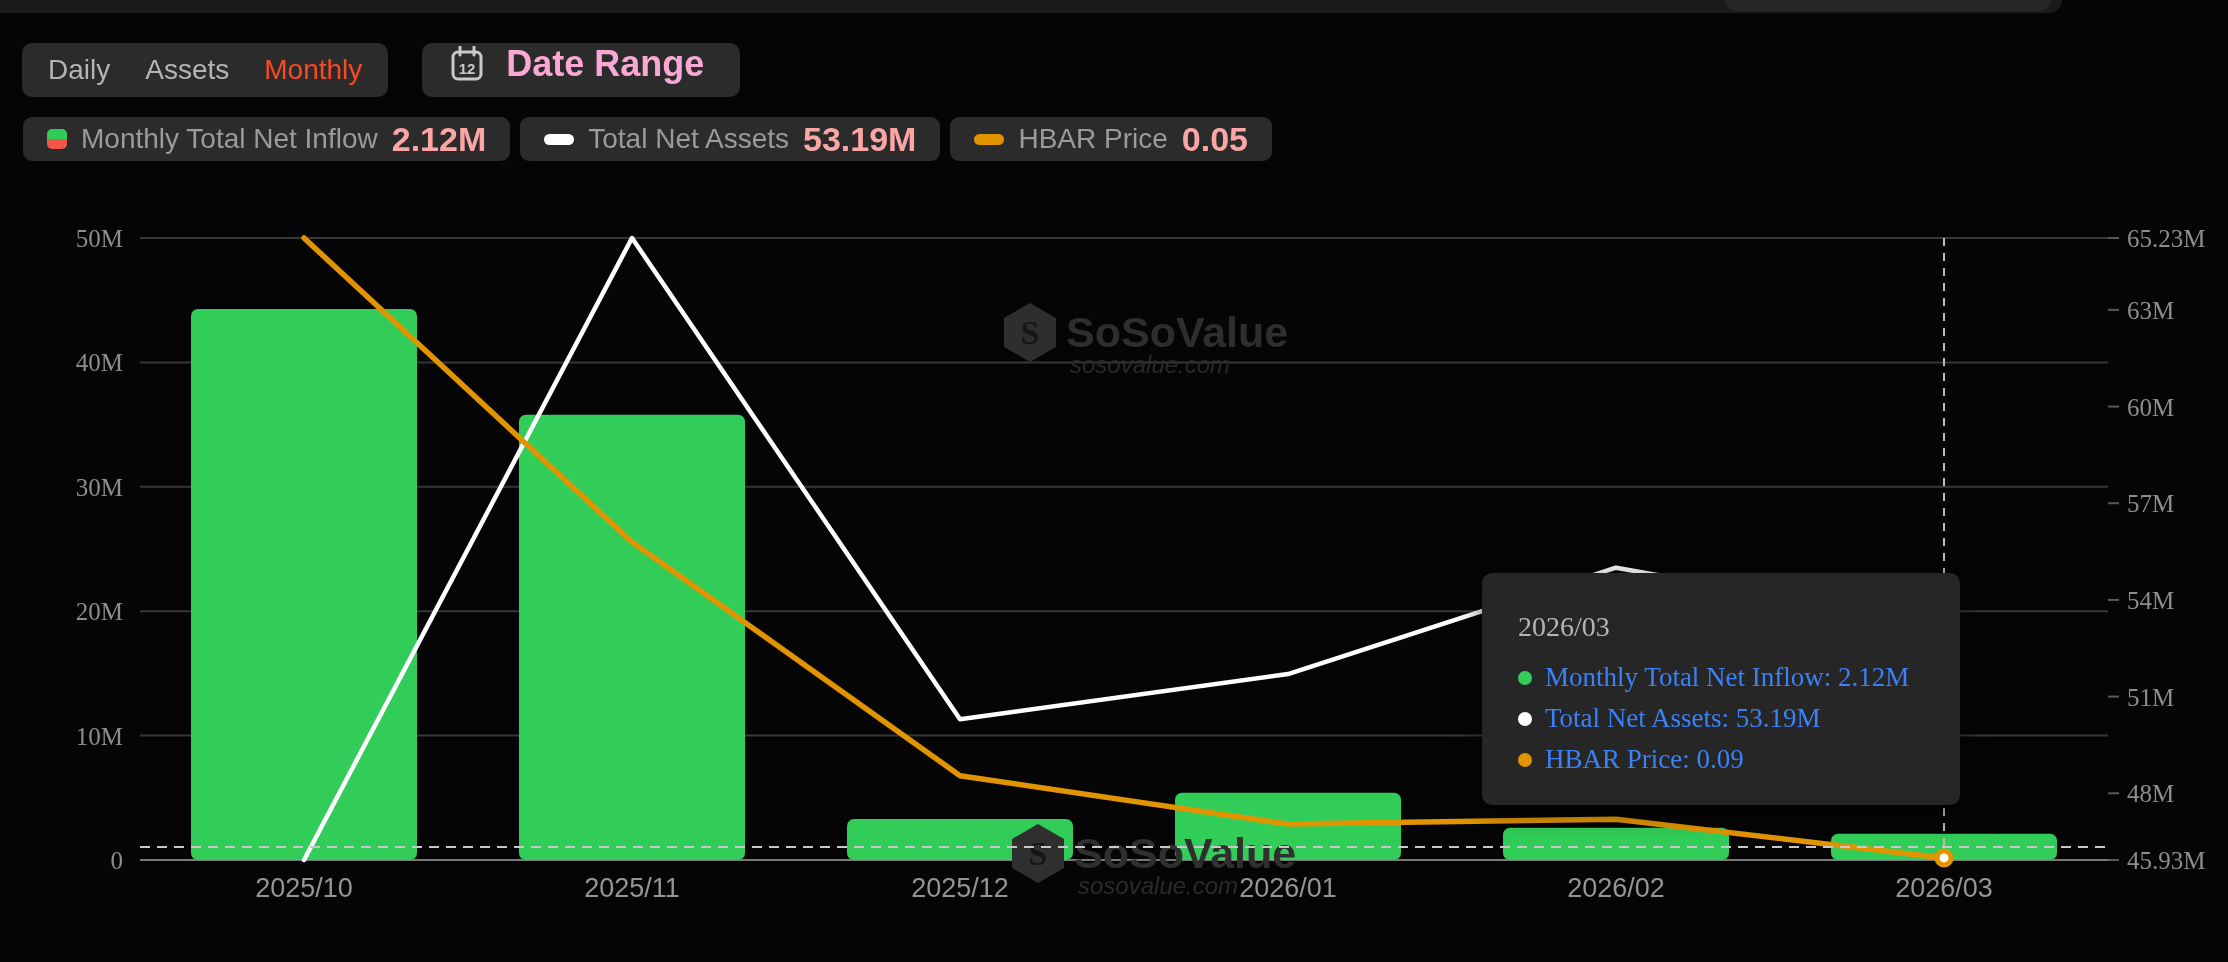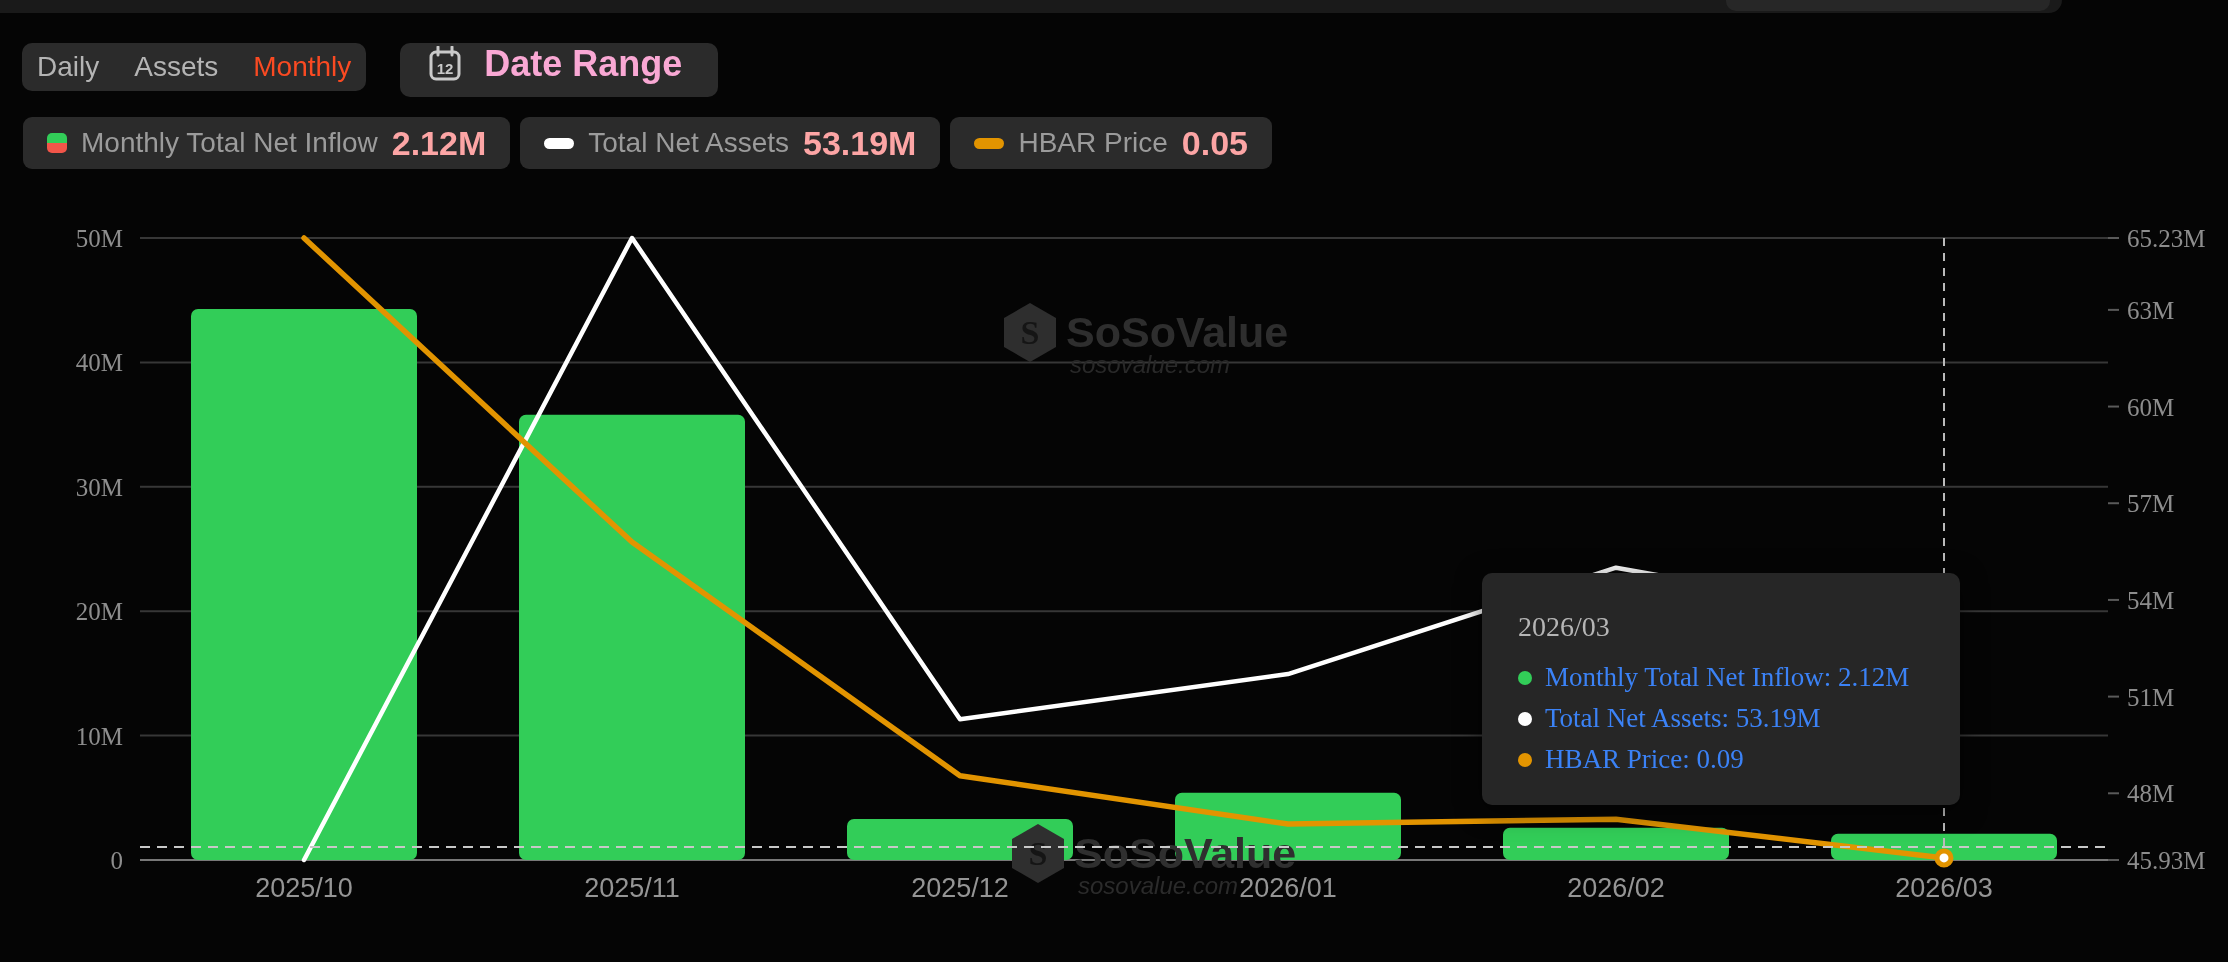--- a/index.html
+++ b/index.html
@@ -6,32 +6,32 @@
   .screen{position:relative;width:2228px;height:962px;background:#050505;overflow:hidden;
           font-family:"Liberation Sans",sans-serif;}
   
   .top-strip{position:absolute;left:0;top:0;width:2062px;height:13px;background:#1a1a1a;
              border-bottom-right-radius:14px;}
   .top-strip-btn{position:absolute;left:1726px;top:0;width:324px;height:11px;background:#272727;
              border-bottom-left-radius:10px;border-bottom-right-radius:10px;}
 
   
   .controls{position:absolute;left:22px;top:43px;display:flex;gap:34px;}
-  .tabs{display:flex;align-items:center;gap:35px;height:48px;padding:0 15px;
+  .tabs{display:flex;align-items:center;gap:35px;height:54px;padding:0 26px;
         background:#2b2b2b;border-radius:10px;}
   .tab{font-size:28px;color:#b4b4b4;cursor:pointer;background:none;border:none;
        font-family:"Liberation Sans",sans-serif;padding:0;}
   .tab.active{color:#fa4a22;font-weight:500;}
   .date-btn{display:flex;align-items:center;gap:22px;height:54px;padding:0 36px 12px 28px;
         background:#2b2b2b;border-radius:10px;border:none;cursor:pointer;}
   .date-btn .label{font-size:36px;font-weight:700;color:#f9a8d4;font-family:"Liberation Sans",sans-serif;}
 
   
   .legend{position:absolute;left:23px;top:117px;display:flex;gap:10px;}
-  .pill{display:flex;align-items:center;gap:14px;height:52px;padding:0 24px;
+  .pill{display:flex;align-items:center;gap:14px;height:44px;padding:0 24px;
         background:#2b2b2b;border-radius:9px;cursor:pointer;}
   .pill .lbl{font-size:28px;color:#9b9b9b;white-space:nowrap;}
   .pill .val{font-size:34px;font-weight:800;color:#fca5a5;white-space:nowrap;}
   .ic-split{width:20px;height:20px;border-radius:5px;overflow:hidden;display:flex;flex-direction:column;}
   .ic-split span{flex:1;}
   .ic-dash{width:30px;height:11px;border-radius:6px;}
 
   
   .tooltip{position:absolute;left:1482px;top:573px;width:478px;height:232px;background:#262626;
            border-radius:10px;box-shadow:0 6px 26px rgba(0,0,0,.55);

